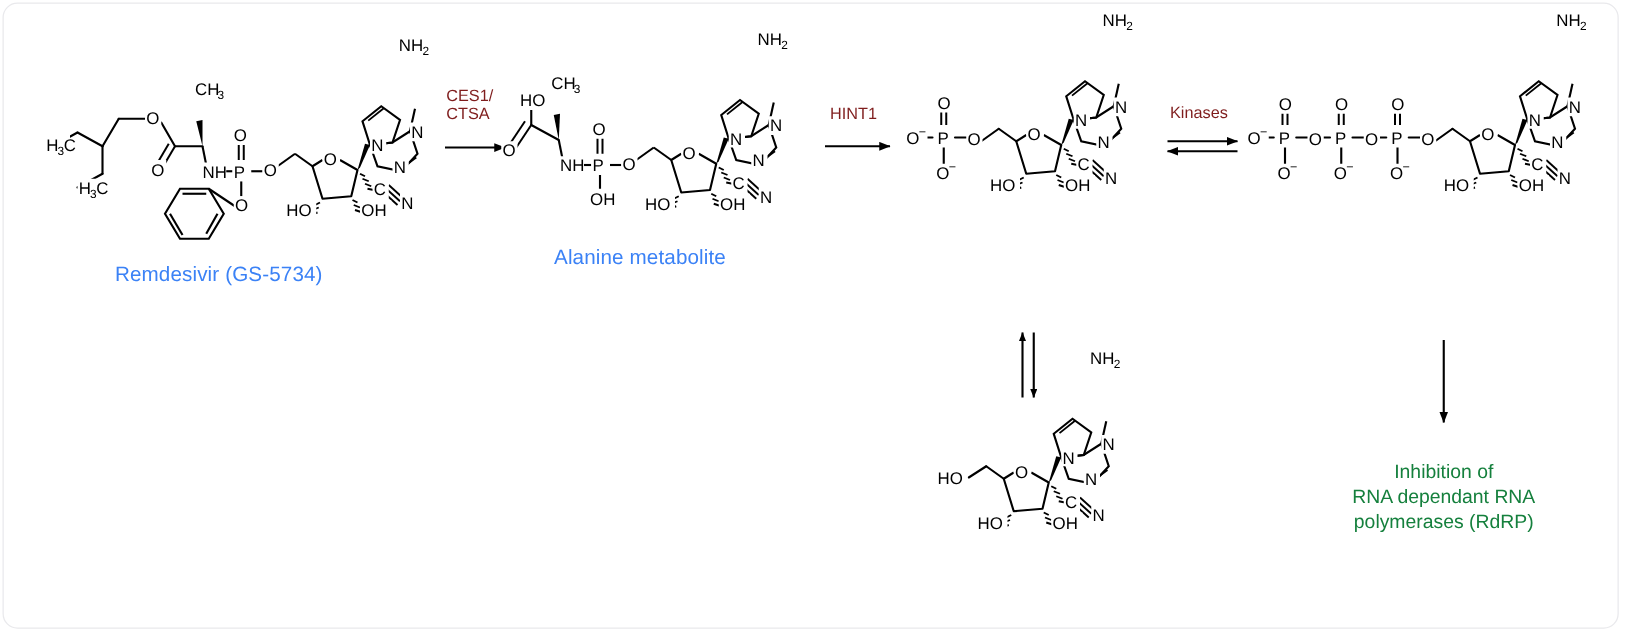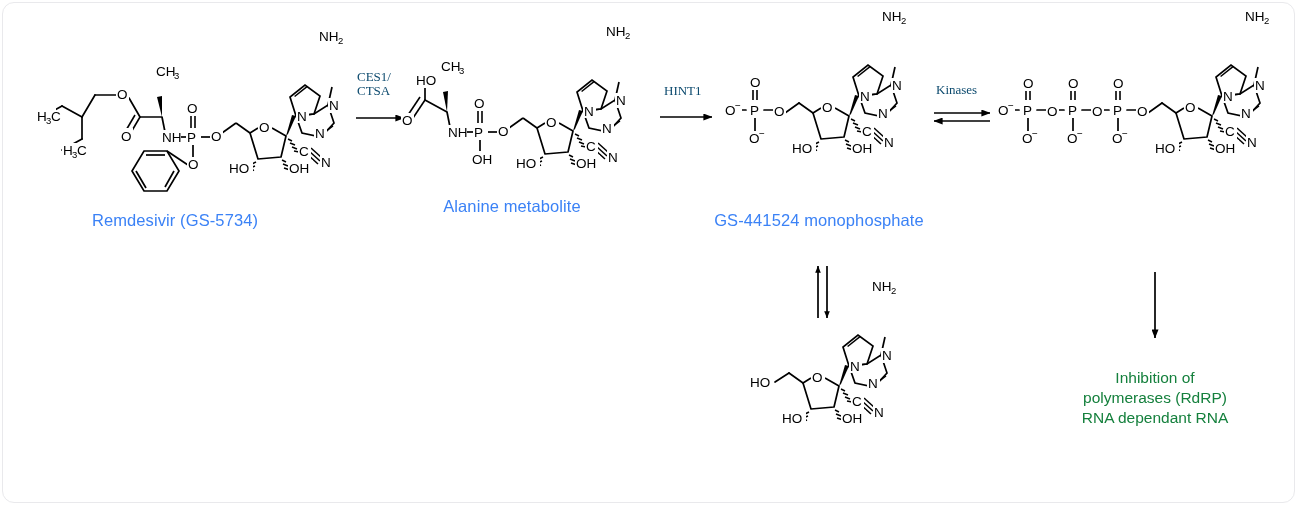--- a/index.html
+++ b/index.html
@@ -40,23 +40,23 @@
     position: absolute;
     text-align: center;
     font-family: "Liberation Sans", sans-serif;
     font-size: 16.5px;
     color: #3b82f6;
     white-space: nowrap;
     letter-spacing: 0.1px;
   }
   .rxn-label {
     position: absolute;
-    font-family: Liberation Serif, serif;
+    font-family: Liberation Sans, sans-serif;
     font-size: 13px;
-    color: #0c4a6e;
+    color: #7f1d1d;
     line-height: 14px;
     white-space: nowrap;
   }
   .outcome-text {
     position: absolute;
     text-align: center;
     font-family: "Liberation Sans", sans-serif;
     font-size: 15.5px;
     line-height: 20px;
     color: #15803d;
@@ -624,23 +624,22 @@
   </div>
 
   <div class="rxn-label" style="left:936px; top:83px;">
     <div>Kinases</div>
   </div>
 
   <div class="struct-caption" style="left:65px; top:211px; width:220px;">Remdesivir (GS-5734)</div>
 
   <div class="struct-caption" style="left:412px; top:197px; width:200px;">Alanine metabolite</div>
 
-  <div class="struct-caption" style="left:688px; top:211px; width:262px;">GS-441524 monophosphate</div>
 
 
 
   <div class="outcome-text" style="left:1035px; top:368px; width:240px;">
     <div>Inhibition of</div>
+    <div>RNA dependant RNA</div>
     <div>polymerases (RdRP)</div>
-    <div>RNA dependant RNA</div>
   </div>
 
 </div>
 
 </body></html>

